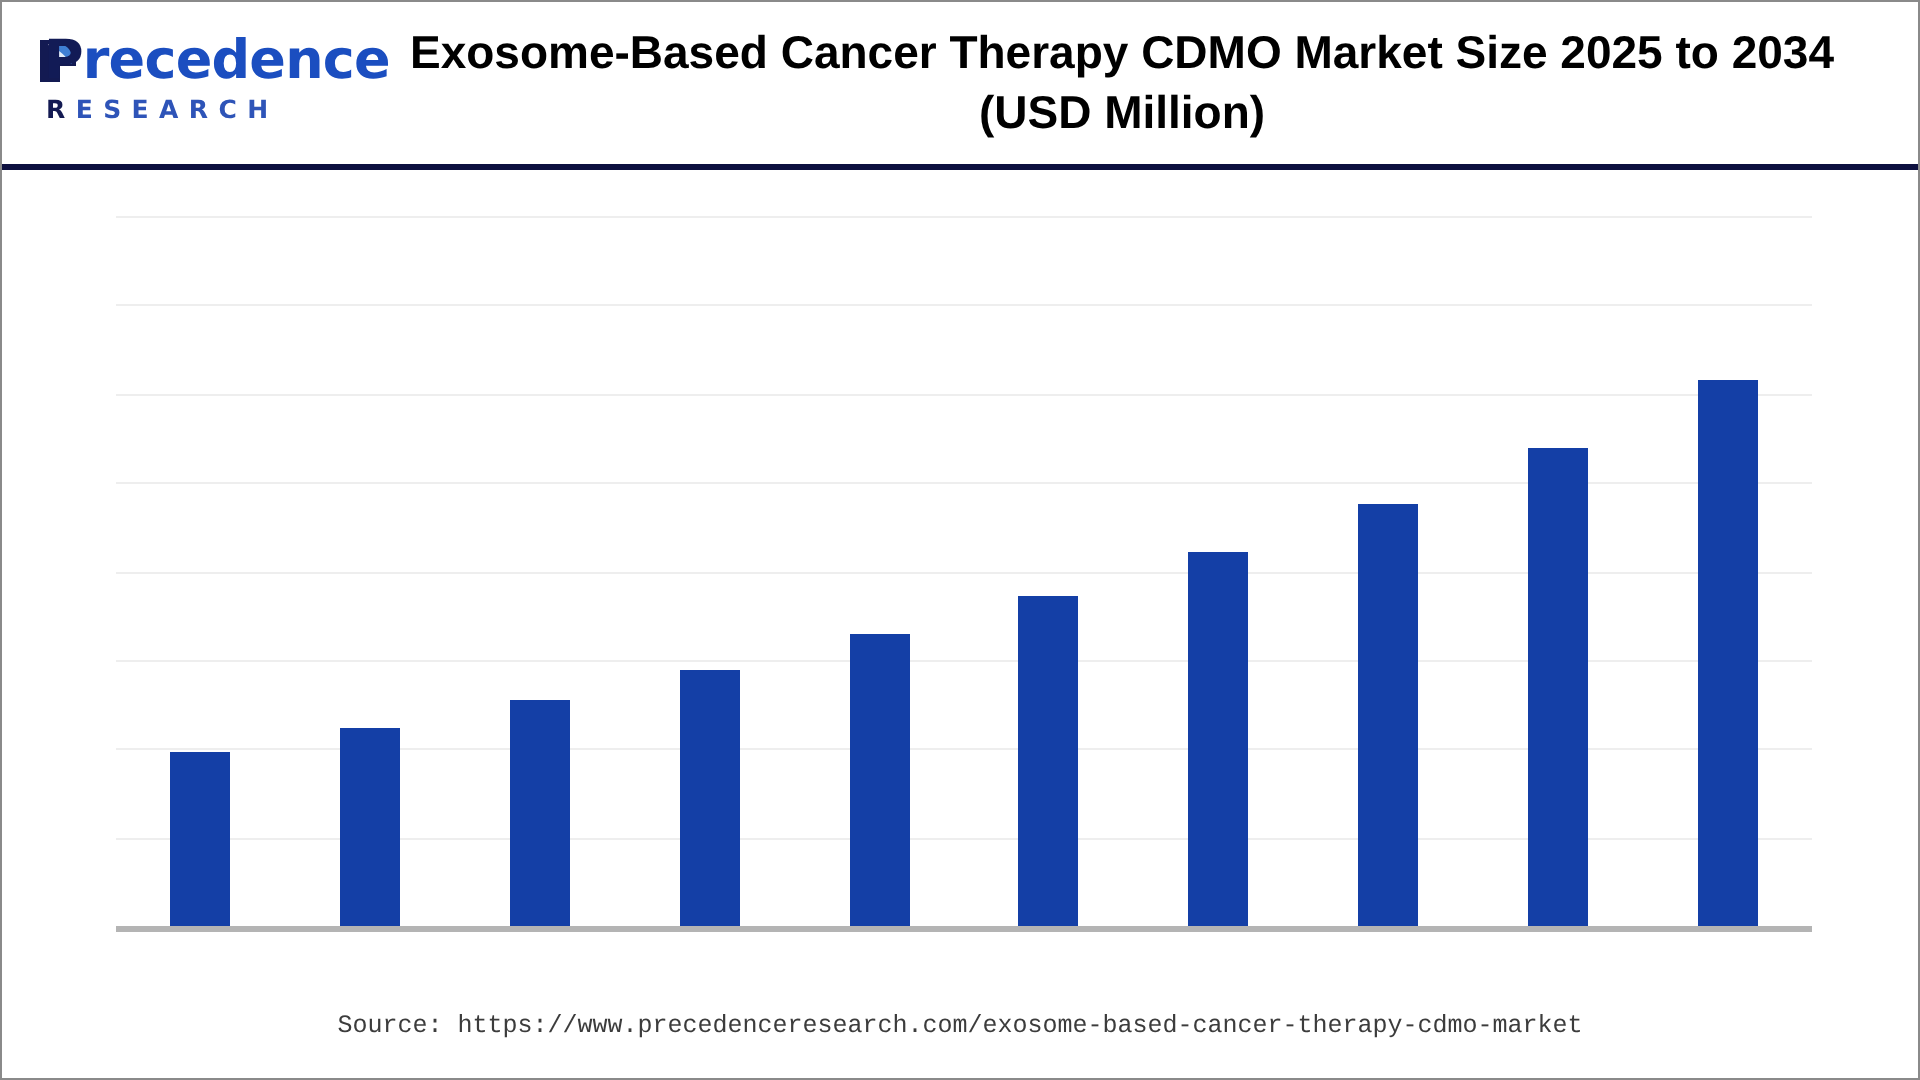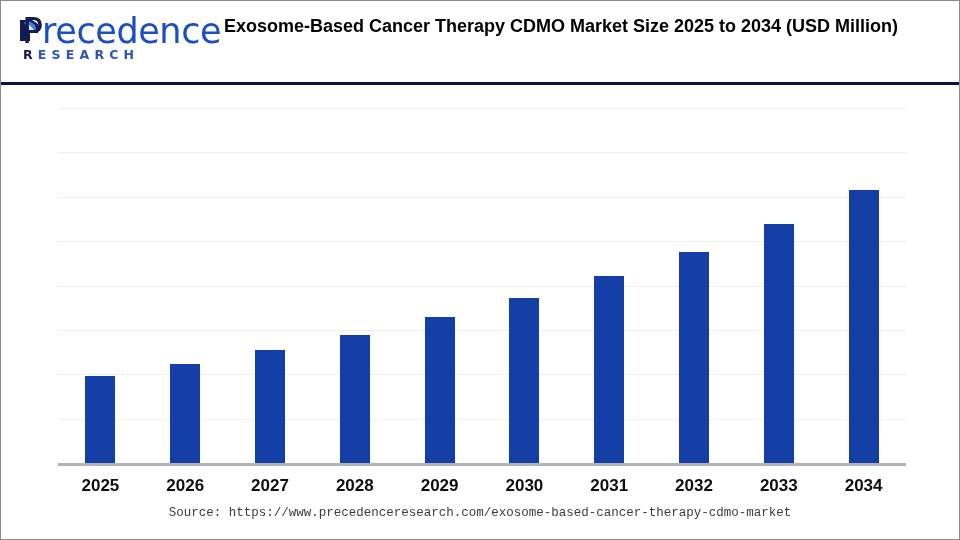--- a/index.html
+++ b/index.html
@@ -51,23 +51,23 @@
     left: 3px;
     top: 2px;
     width: 26px;
     height: 26px;
   }
   #logo-word {
     position: absolute;
     left: 7px;
     top: 1px;
     width: 150px;
-    font-size: 35px;
+    font-size: 27px;
     line-height: 30px;
-    font-weight: 400;
+    font-weight: 700;
     letter-spacing: -0.4px;
     color: #1b4ec0;
     font-family: "DejaVu Sans", sans-serif;
   }
   #logo-word .cap {
     color: #121b56;
   }
   #logo-sub {
     position: absolute;
     left: 8px;
@@ -82,21 +82,21 @@
     color: #131a52;
   }
 
   
   #title {
     position: absolute;
     left: 180px;
     top: 10px;
     width: 760px;
     text-align: center;
-    font-size: 18px;
+    font-size: 23px;
     line-height: 30px;
     font-weight: 700;
     color: #000000;
     font-family: "Liberation Sans", sans-serif;
   }
 
   
   #chart {
     position: absolute;
     left: 0;
@@ -243,29 +243,17 @@
           </div>
           <div class="bar-slot" style="left: 678.4px; width: 84.8px;">
             <div class="bar" title="2033: 239 USD Million" style="height: 239px; background: rgb(20, 63, 166);"></div>
           </div>
           <div class="bar-slot" style="left: 763.2px; width: 84.8px;">
             <div class="bar" title="2034: 273 USD Million" style="height: 273px; background: rgb(20, 63, 166);"></div>
           </div>
         </div>
       <div id="axis-line"></div>
     </div>
-    <div id="xaxis">
-        <div class="xtick" style="left: 0px; width: 84.8px;">2025</div>
-        <div class="xtick" style="left: 84.8px; width: 84.8px;">2026</div>
-        <div class="xtick" style="left: 169.6px; width: 84.8px;">2027</div>
-        <div class="xtick" style="left: 254.4px; width: 84.8px;">2028</div>
-        <div class="xtick" style="left: 339.2px; width: 84.8px;">2029</div>
-        <div class="xtick" style="left: 424px; width: 84.8px;">2030</div>
-        <div class="xtick" style="left: 508.8px; width: 84.8px;">2031</div>
-        <div class="xtick" style="left: 593.6px; width: 84.8px;">2032</div>
-        <div class="xtick" style="left: 678.4px; width: 84.8px;">2033</div>
-        <div class="xtick" style="left: 763.2px; width: 84.8px;">2034</div>
-      </div>
   </div>
 
   <div id="source">Source: https://www.precedenceresearch.com/exosome-based-cancer-therapy-cdmo-market</div>
 
 </div>
 
 </body></html>

